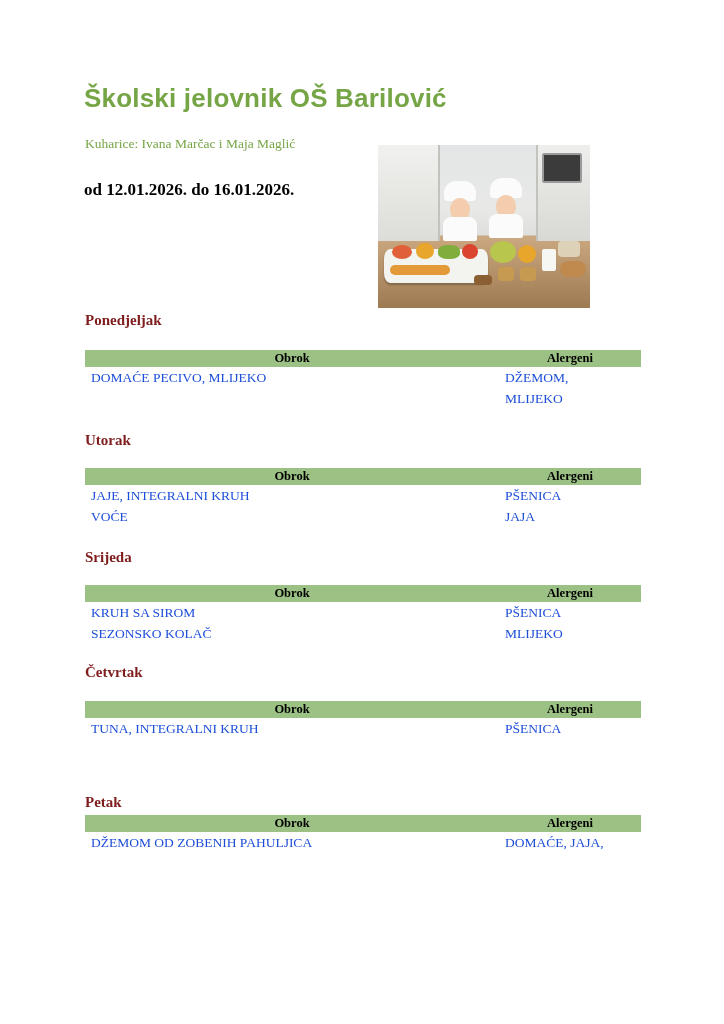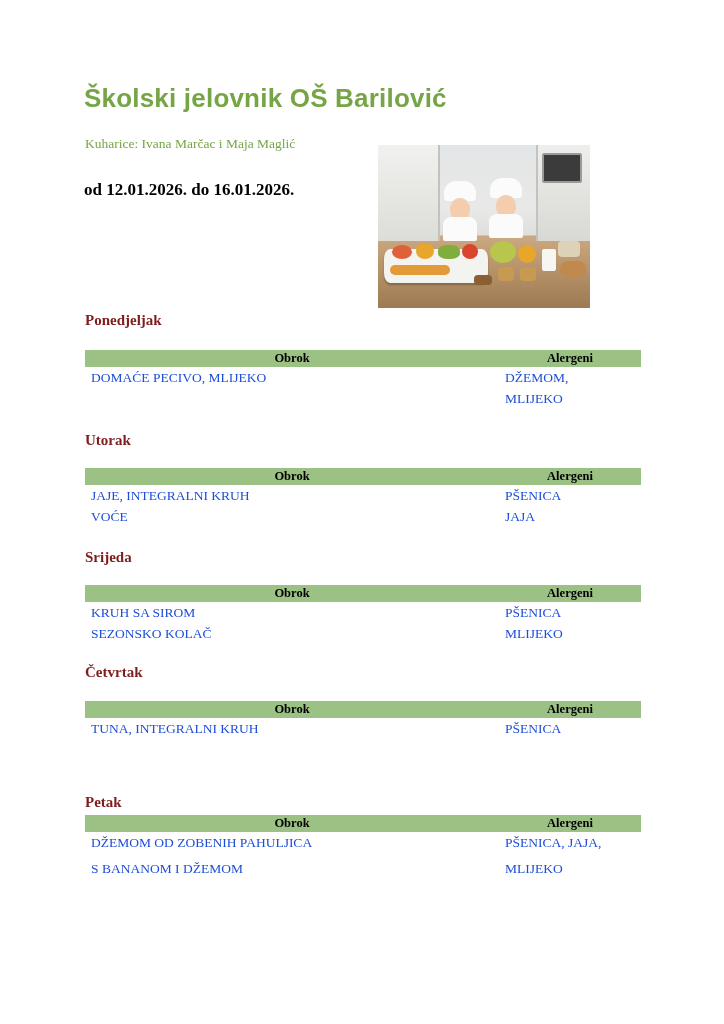--- a/index.html
+++ b/index.html
@@ -307,23 +307,19 @@
         </colgroup>
       <thead>
         <tr>
           <th class="col-a">Obrok</th>
           <th class="col-b">Alergeni</th>
         </tr>
       </thead>
       <tbody>
         <tr>
           <td class="col-a">DŽEMOM OD ZOBENIH PAHULJICA</td>
-          <td class="col-b">PŠENICA, JAJA,</td>
-        </tr>
-        <tr>
-          <td class="col-a" style="padding-top:6px;">S BANANOM I DŽEMOM</td>
-          <td class="col-b" style="padding-top:6px;">MLIJEKO</td>
+          <td class="col-b">DOMAĆE, JAJA,</td>
         </tr>
       </tbody>
     </table>
 
   </div>
 </div>
 
 </body></html>

